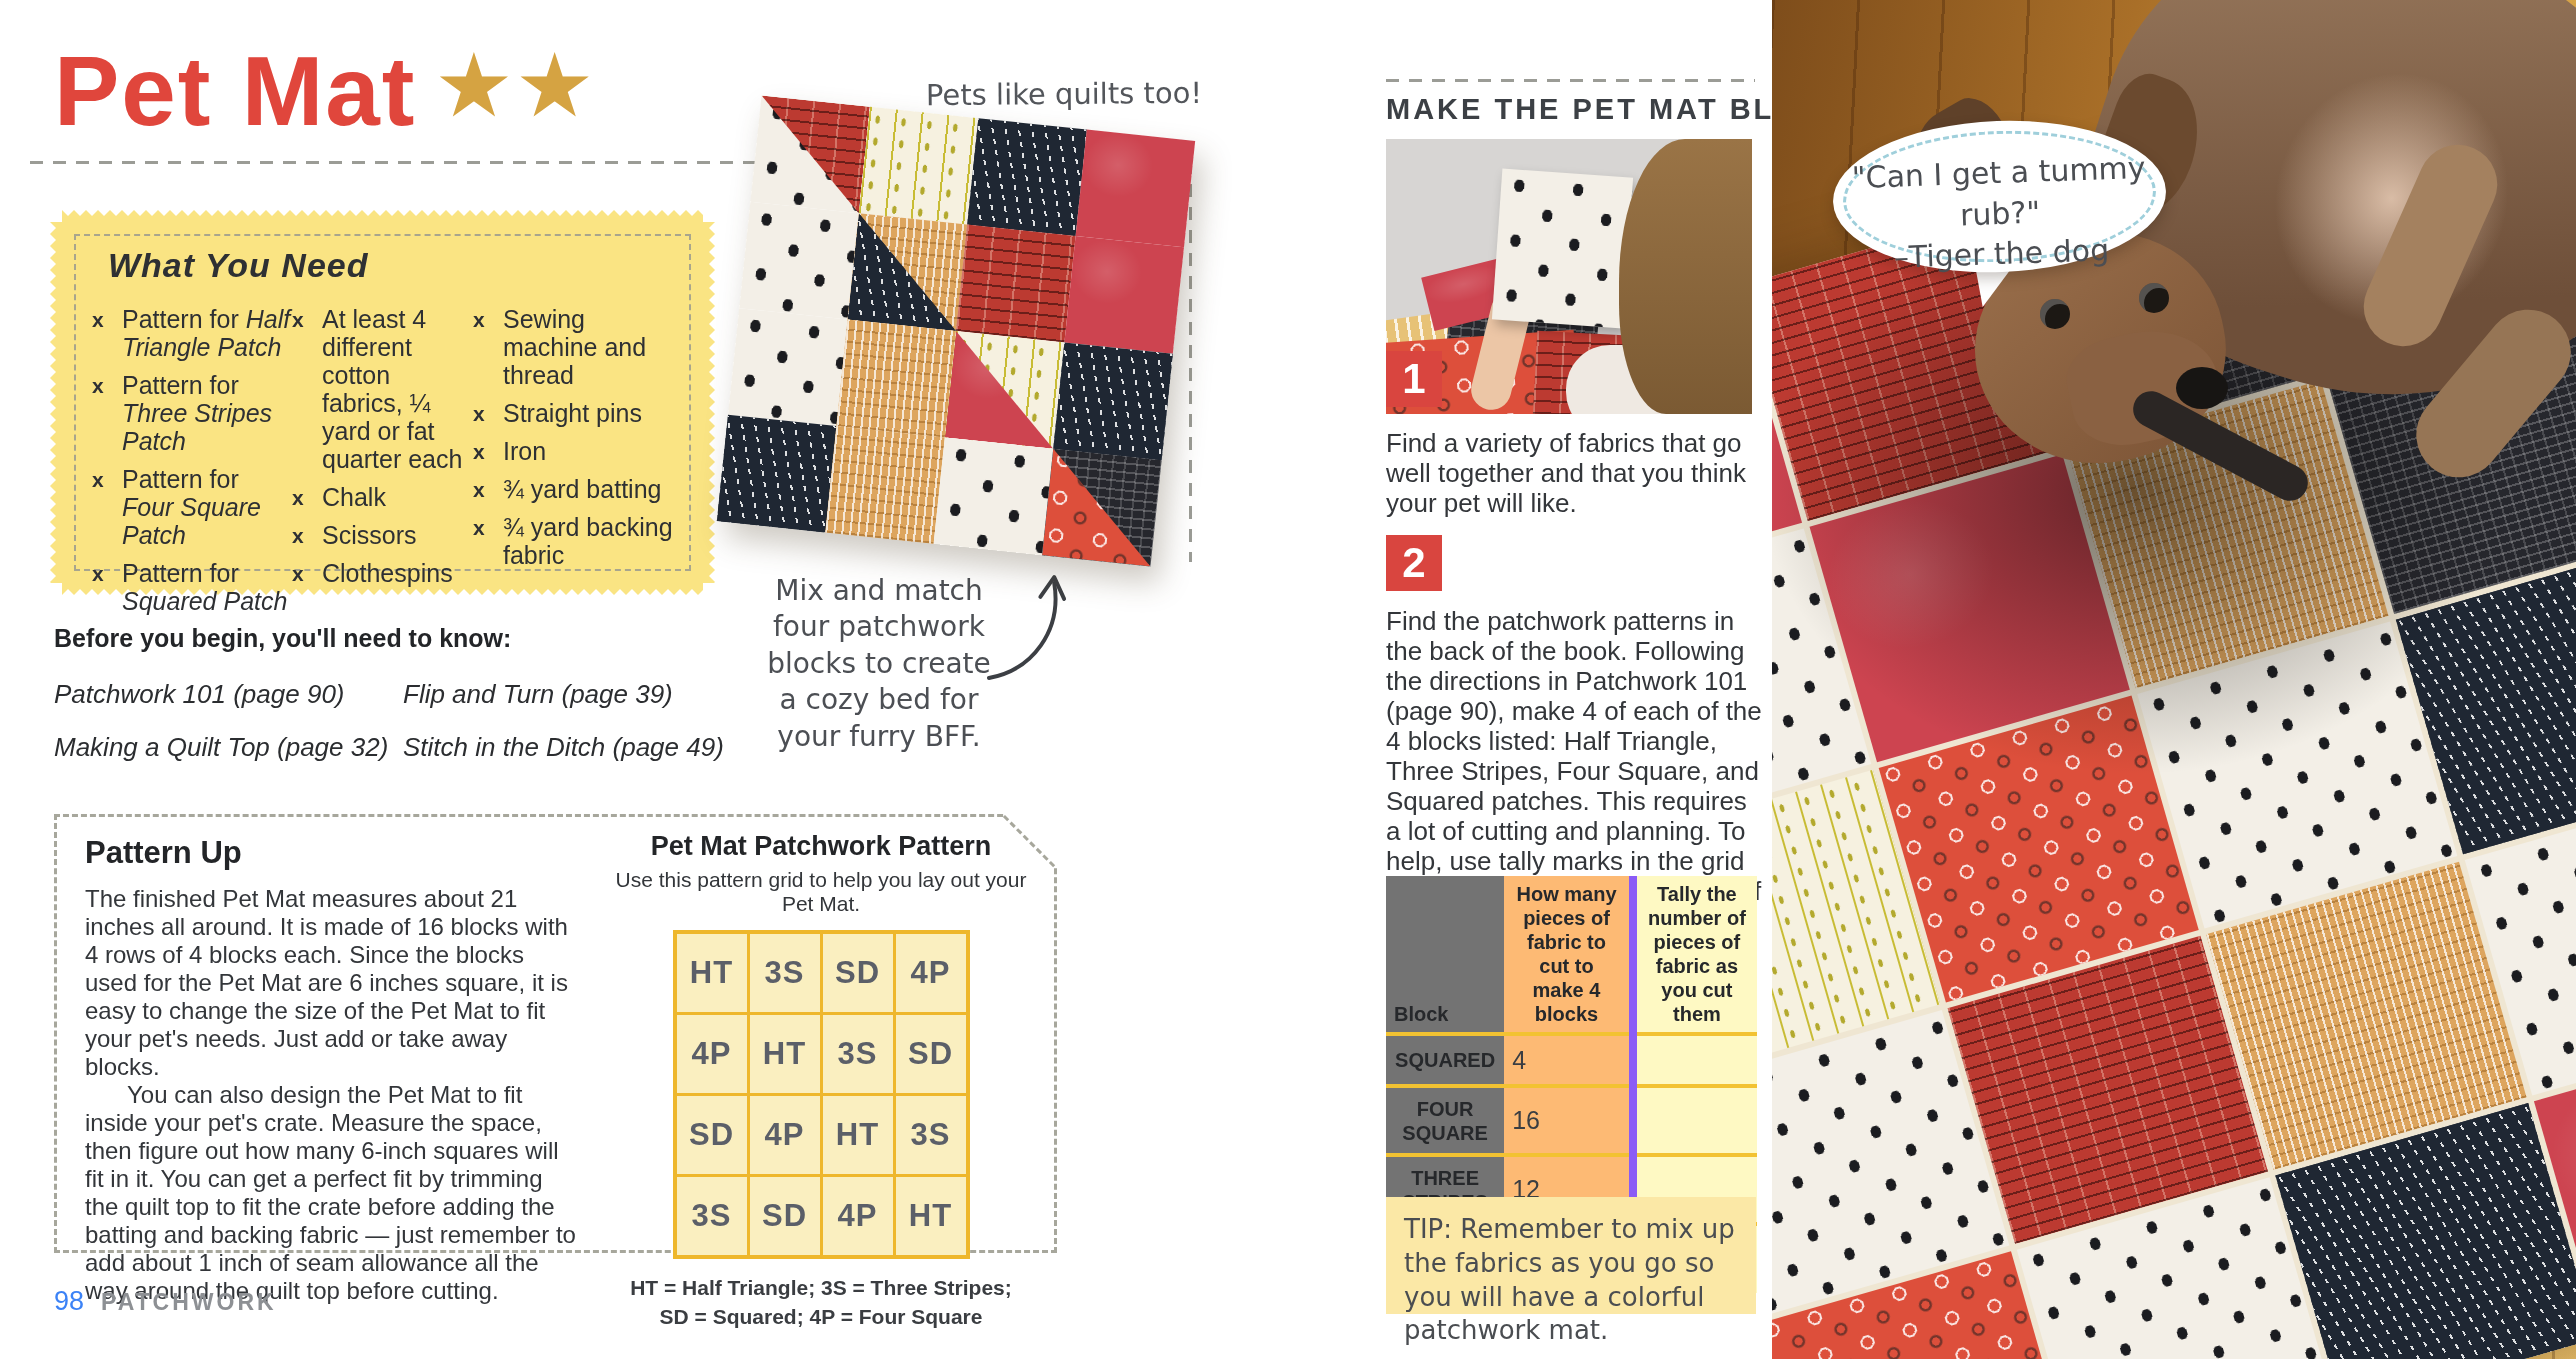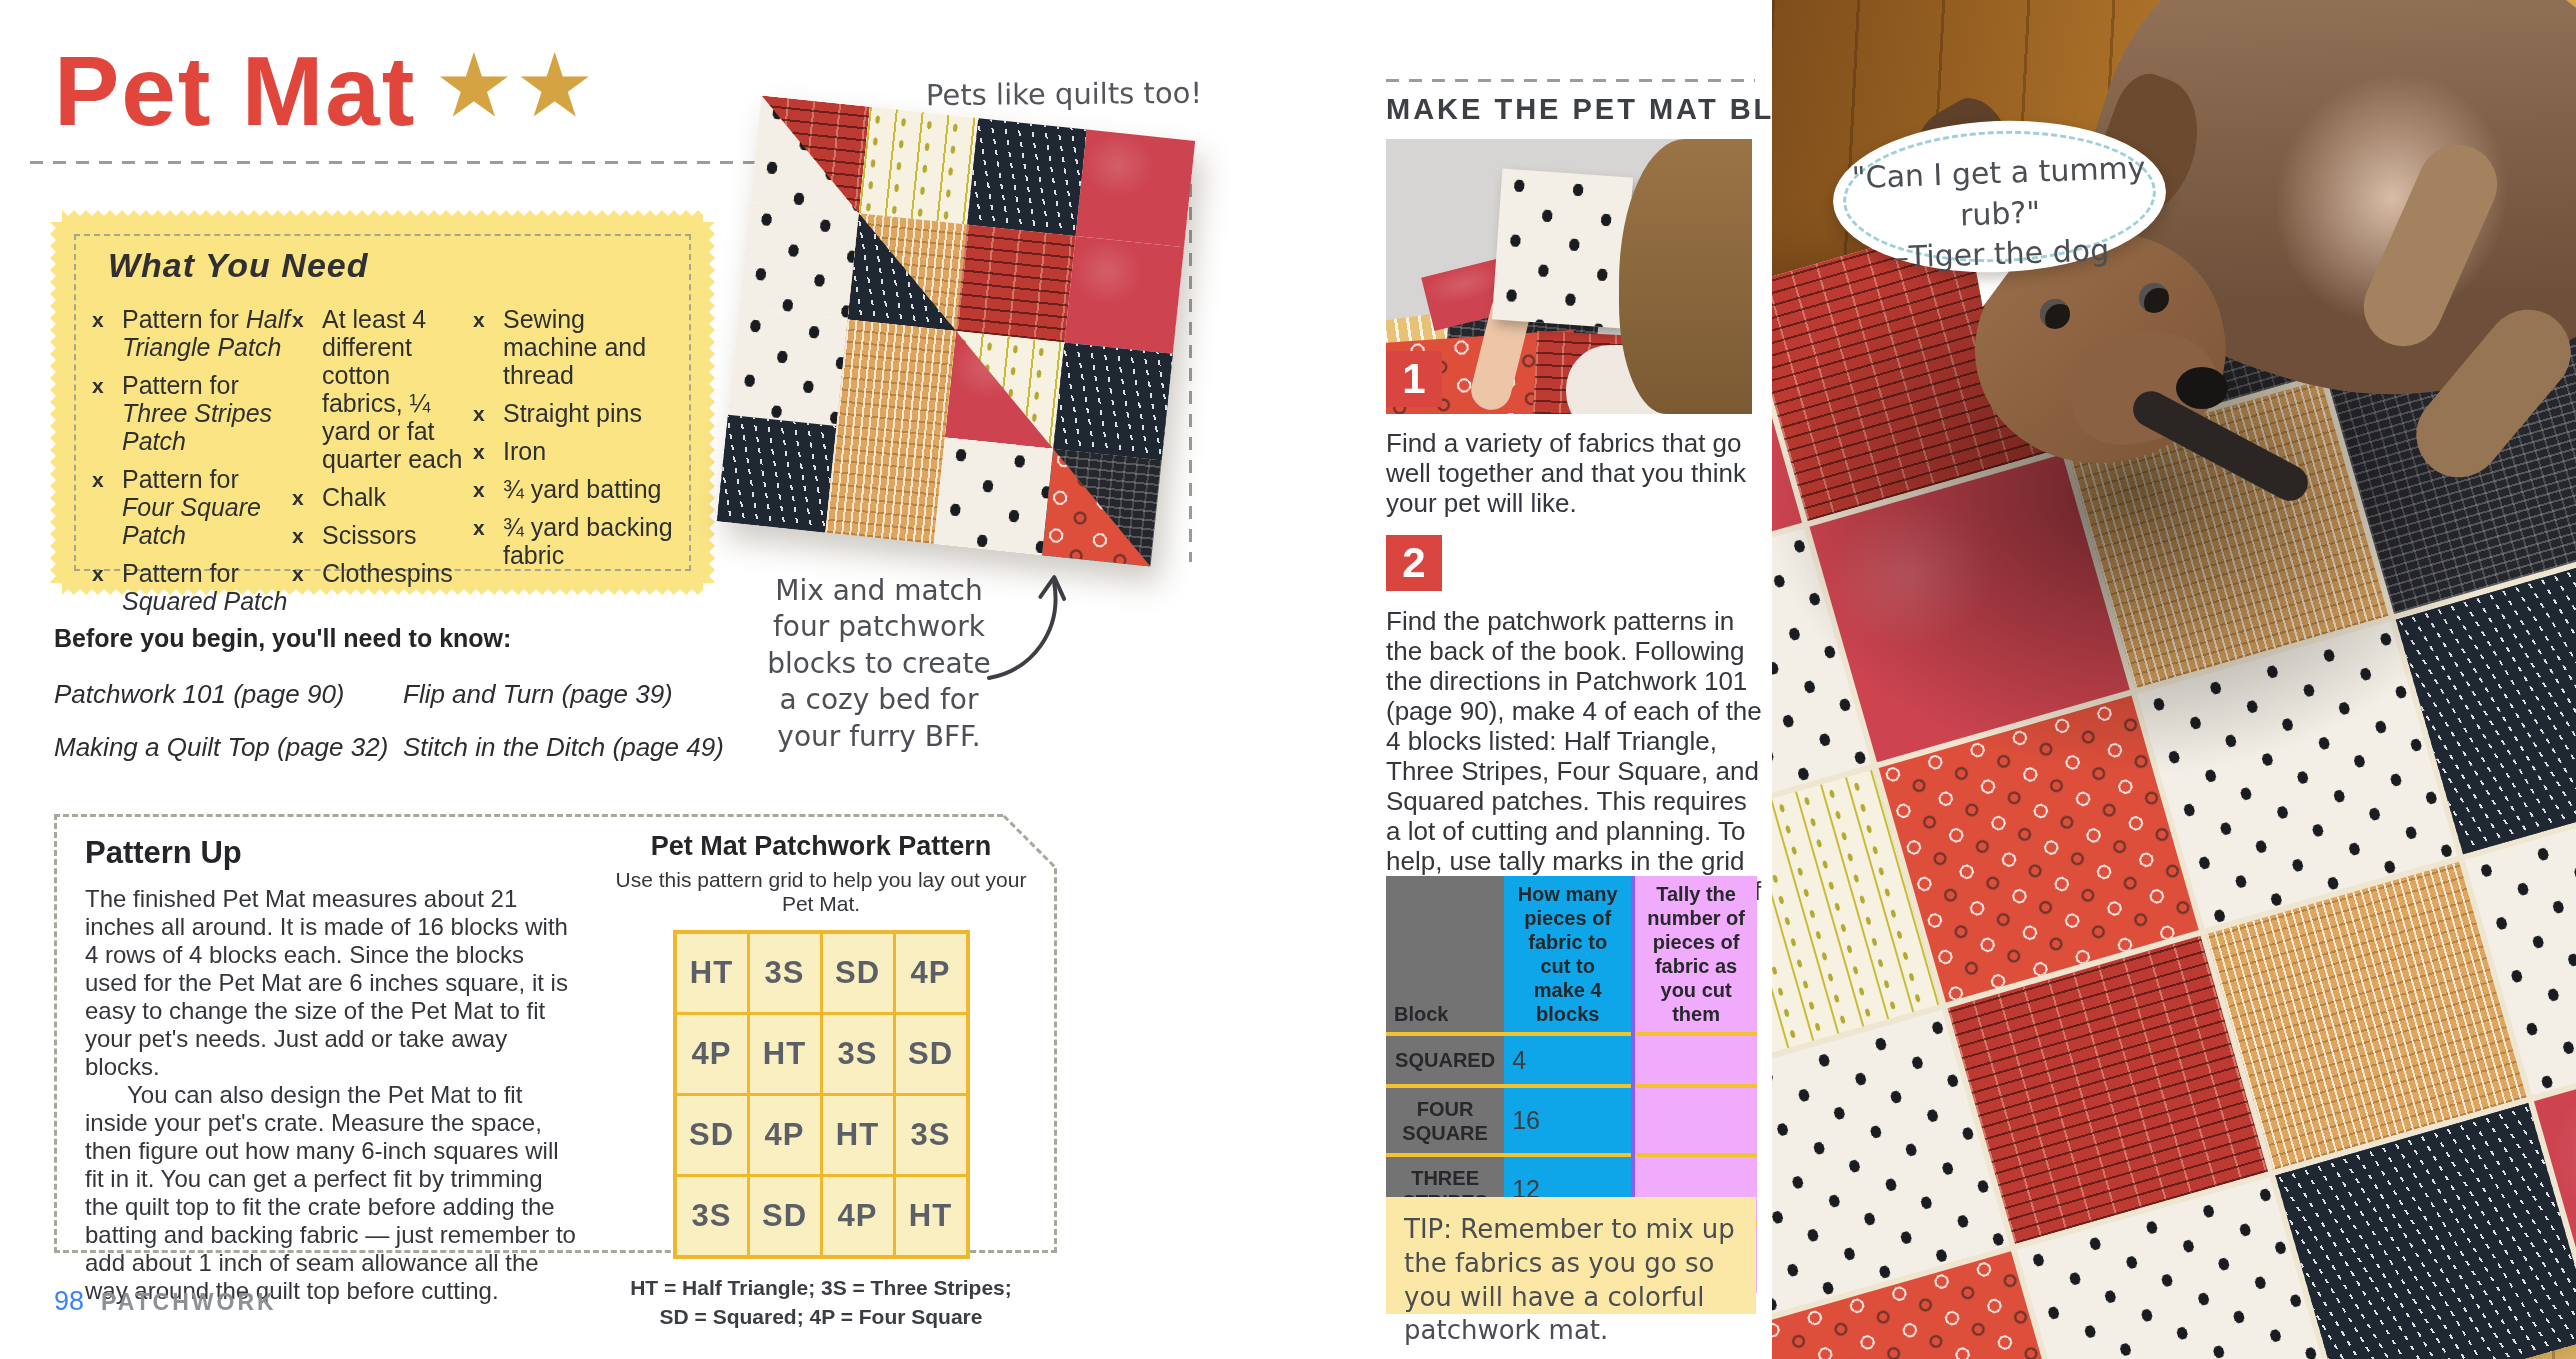--- a/index.html
+++ b/index.html
@@ -110,22 +110,22 @@
   .b1{left:1386px;top:351px;}
   .b2{left:1386px;top:535px;}
   .step-text{left:1386px;width:376px;font-size:26px;line-height:30px;color:#33363a;}
   .s1{top:428px;}
   .s2{top:606px;}
   
   .tt{left:1386px;top:876px;border-collapse:collapse;width:371px;}
   .tt td,.tt th{padding:6px 8px;}
   .tt th{font-size:20px;line-height:1.2;color:#26282b;}
   .tt .c1{background:#737373;width:97px;}
-  .tt .c2{background:#0ea5e9;width:145px;}
-  .tt .c3{background:#f0abfc;width:129px;border-left:4px solid #8b5cf6;}
+  .tt .c2{background:#fdba74;width:145px;}
+  .tt .c3{background:#fef9c3;width:129px;border-left:8px solid #8b5cf6;}
   .tt thead .c1{text-align:left;vertical-align:bottom;}
   .tt tbody td{border-top:4px solid #f2c232;}
   .tt tbody .c1{font-size:20px;font-weight:700;color:#26282b;text-align:center;line-height:1.2;}
   .tt tbody .c2{font-size:25px;color:#3b3e42;}
   .tt tbody tr{height:69px;}
   .tt tbody tr.short{height:52px;}
   .tt thead tr{height:109px;}
   
   .tip{left:1386px;top:1197px;width:370px;height:117px;background:#fbe8a6;box-sizing:border-box;
        padding:16px 18px;font-size:26px;line-height:1.3;color:#4a4d51;}

